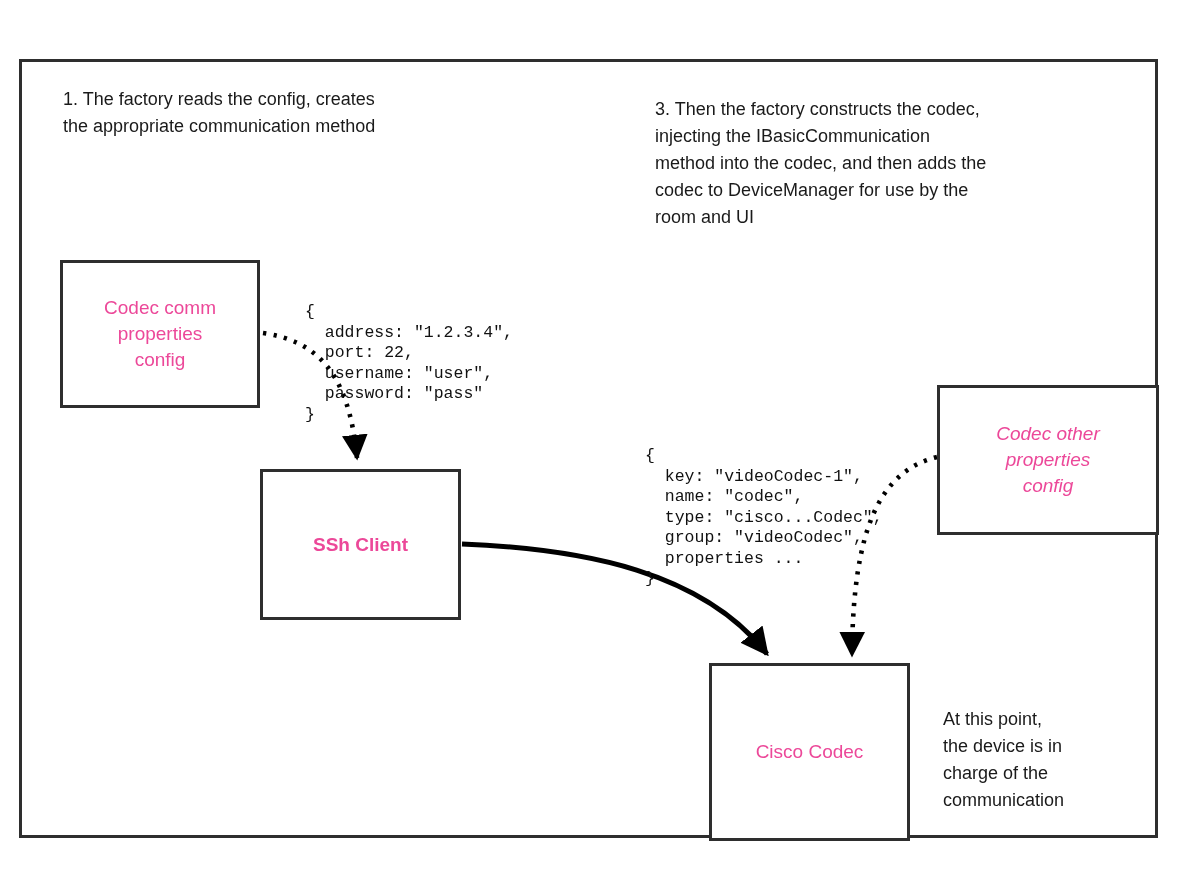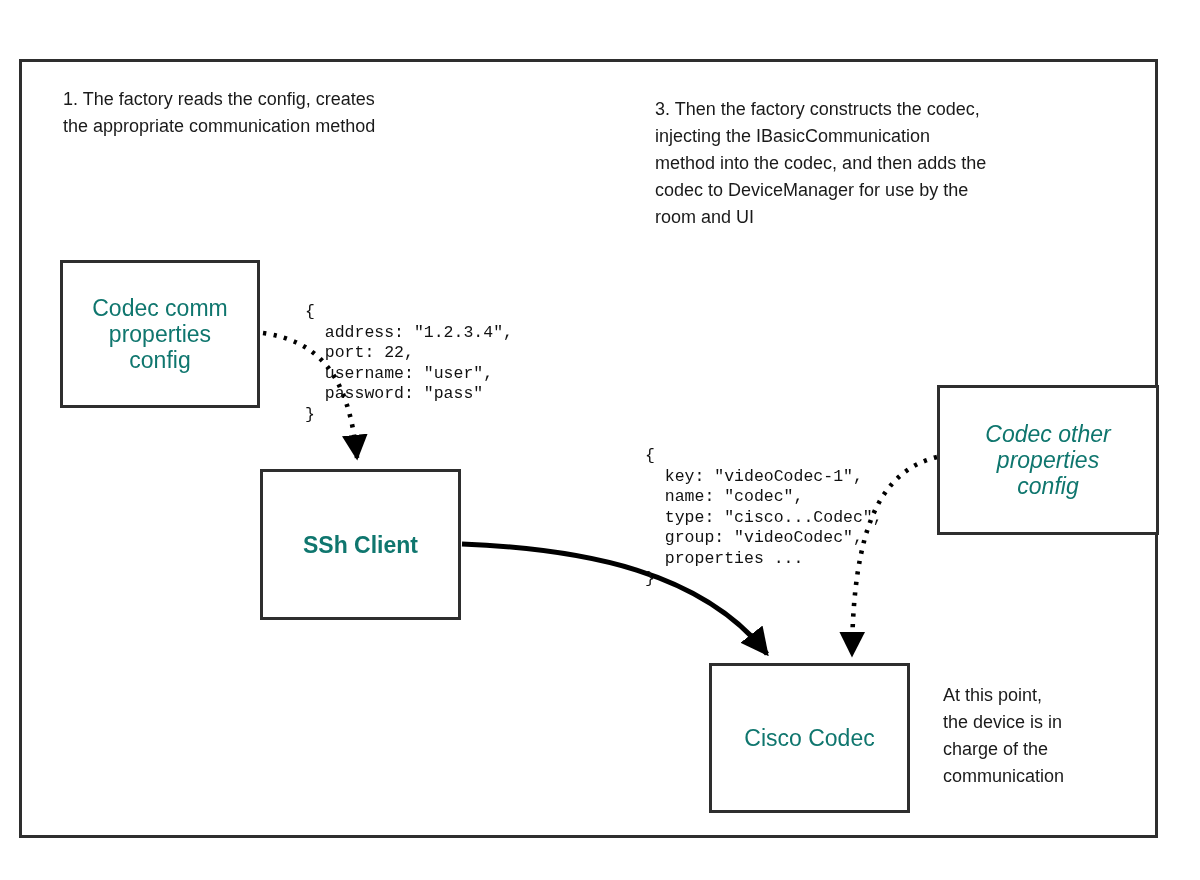--- a/index.html
+++ b/index.html
@@ -27,39 +27,39 @@
   }
   .note {
     position: absolute;
     font-size: 18px;
     line-height: 27px;
     white-space: pre-line;
     color: #1a1a1a;
   }
   .note-step1 { left: 63px;  top: 86px;  width: 470px; }
   .note-step2 { left: 655px; top: 96px;  width: 480px; }
-  .note-endpoint { left: 943px; top: 682px; width: 235px; }
+  .note-endpoint { left: 943px; top: 706px; width: 235px; }
   .node {
     position: absolute;
     box-sizing: border-box;
     border: 3px solid #2e2e2e;
     background: #ffffff;
     display: flex;
     align-items: center;
     justify-content: center;
     text-align: center;
-    font-size: 23px;
+    font-size: 19px;
     line-height: 26px;
     white-space: pre-line;
-    color: #0f766e;
+    color: #ec4899;
   }
   .node-codec-comm  { left: 60px;  top: 260px; width: 200px; height: 148px; }
   .node-ssh-client  { left: 260px; top: 469px; width: 201px; height: 151px; font-weight: bold; }
   .node-codec-other { left: 937px; top: 385px; width: 222px; height: 150px; font-style: italic; }
-  .node-cisco-codec { left: 709px; top: 663px; width: 201px; height: 150px; }
+  .node-cisco-codec { left: 709px; top: 663px; width: 201px; height: 178px; }
   .code {
     position: absolute;
     margin: 0;
     font-family: "Liberation Mono", "DejaVu Sans Mono", monospace;
     font-size: 16.5px;
     line-height: 20.5px;
     white-space: pre;
     color: #111111;
   }
   .code-comm  { left: 305px; top: 302px; }

